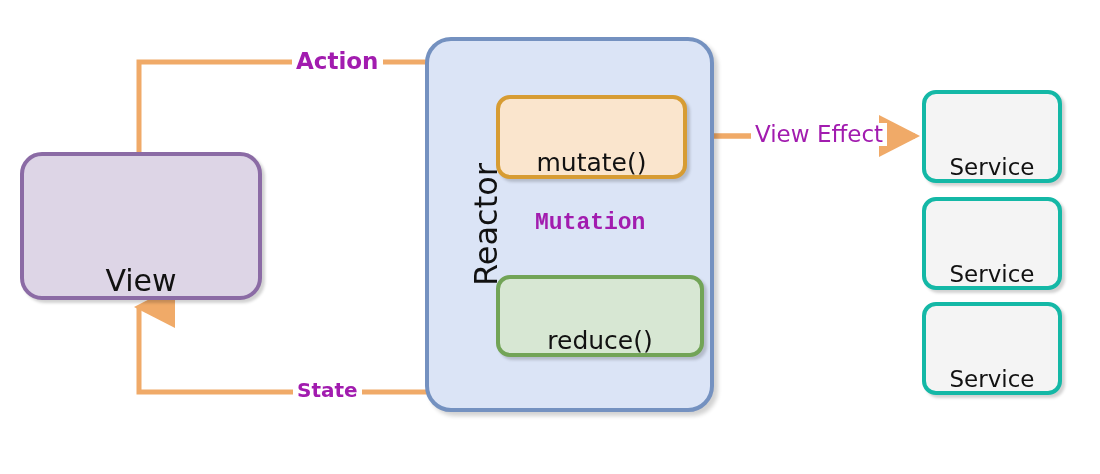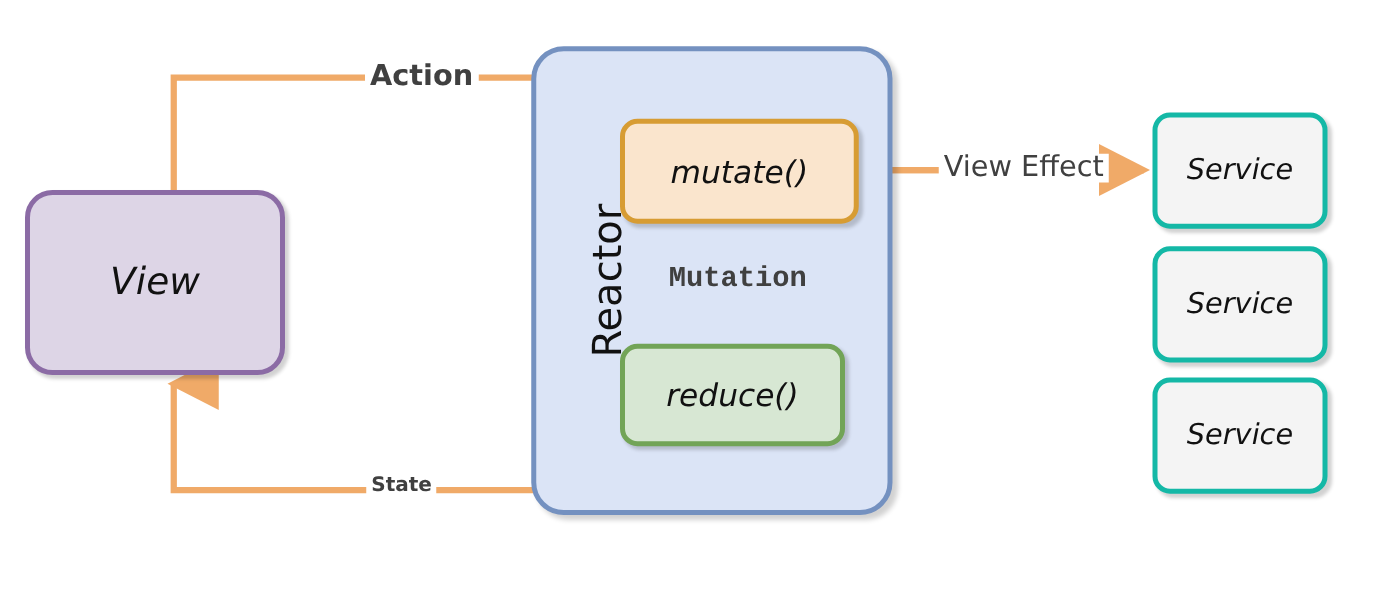--- a/index.html
+++ b/index.html
@@ -19,38 +19,37 @@
     position: absolute;
     left: 0;
     top: 0;
     width: 1100px;
     height: 474px;
   }
   .node-box {
     position: absolute;
     box-sizing: border-box;
     display: flex;
-    align-items: center;
+    align-items: flex-end;
     justify-content: center;
     border-radius: 14px;
     box-shadow: 3px 3px 3px rgba(0,0,0,0.18);
-    font-style: italic;
   }
   .node-label {
     font-size: 26px;
     color: #111111;
     line-height: 1;
     white-space: nowrap;
   }
 
   
   #view-node {
     left: 20px;
     top: 152px;
-    width: 208px;
+    width: 242px;
     height: 148px;
     background: #ddd5e6;
     border: 4px solid #8b6ba5;
     border-radius: 22px;
   }
   #view-node .node-label { font-size: 30px; }
 
   
   #reactor-node {
     left: 425px;
@@ -90,21 +89,21 @@
     background: #fae5cd;
     border: 4px solid #d79c33;
     border-radius: 14px;
   }
   #mutate-node .node-label { font-size: 25px; }
 
   
   #reduce-node {
     left: 496px;
     top: 275px;
-    width: 180px;
+    width: 208px;
     height: 82px;
     background: #d7e7d3;
     border: 4px solid #72a457;
     border-radius: 14px;
   }
   #reduce-node .node-label { font-size: 25px; }
 
   
   .service-node {
     left: 922px;
@@ -115,36 +114,36 @@
     border-radius: 14px;
   }
   .service-node .node-label { font-size: 23px; }
   #service-node-0 { top: 90px; }
   #service-node-1 { top: 197px; }
   #service-node-2 { top: 302px; }
 
   
   .edge-label {
     position: absolute;
-    color: #404040;
+    color: #a21caf;
     white-space: nowrap;
     background: #ffffff;
     line-height: 1;
   }
   #label-action {
     left: 292px;
     top: 50px;
     font-size: 23px;
     font-weight: bold;
     padding: 0 4px;
   }
   #label-state {
     left: 293px;
     top: 380px;
-    font-size: 16px;
+    font-size: 20px;
     font-weight: bold;
     padding: 0 4px;
   }
   #label-mutation {
     left: 530px;
     top: 212px;
     font-size: 23px;
     font-weight: bold;
     background: #dbe4f6;
     padding: 0 5px;

